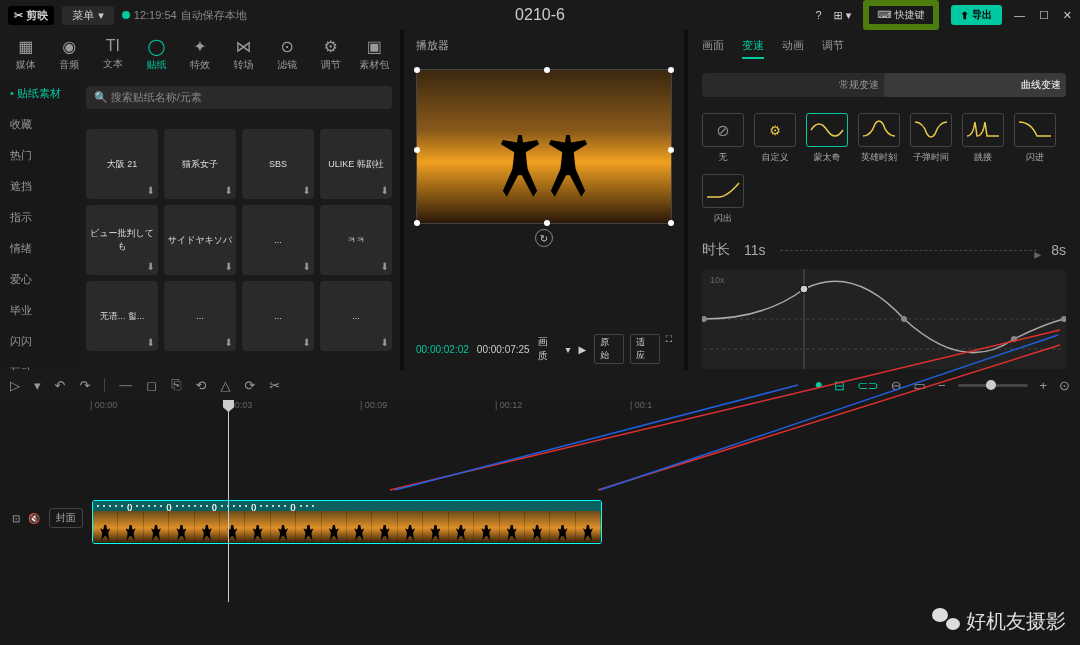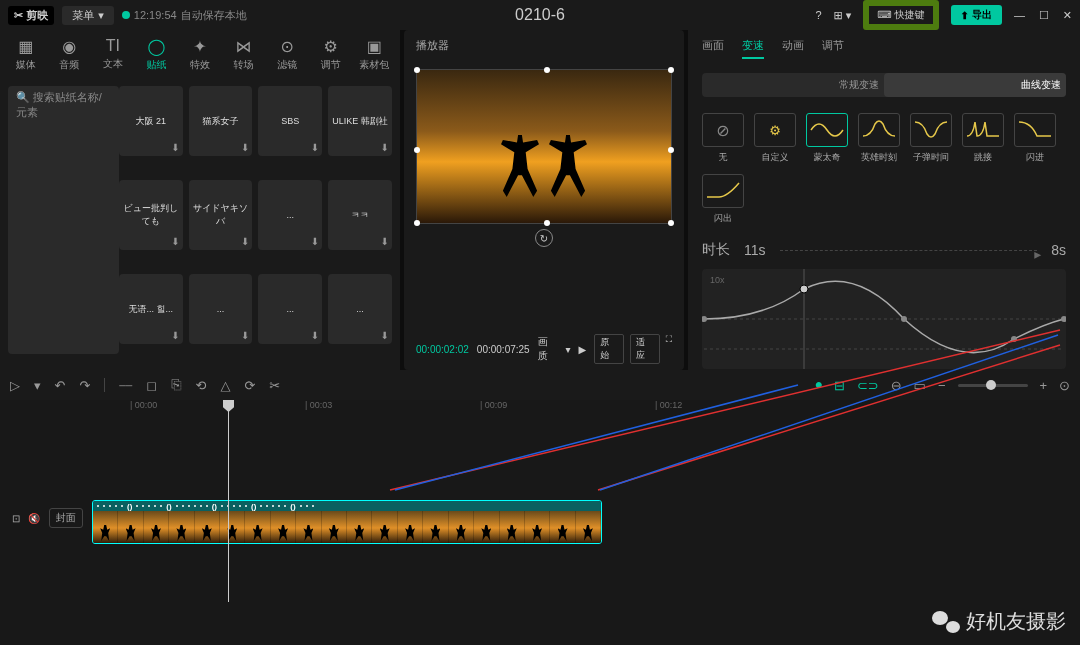--- a/index.html
+++ b/index.html
@@ -17,21 +17,21 @@
 .main-row { display: flex; height: 340px; }
 .left-panel { width: 400px; background: #1a1a1a; display: flex; flex-direction: column; }
 .top-tabs { display: flex; height: 48px; align-items: center; padding: 0 4px; }
 .top-tab { flex: 1; text-align: center; font-size: 10px; color: #999; cursor: pointer; display: flex; flex-direction: column; align-items: center; gap: 2px; }
 .top-tab.active { color: #00c8a0; }
 .tab-icon { font-size: 16px; }
 .left-body { display: flex; flex: 1; overflow: hidden; }
 .side-cat { width: 78px; background: #181818; overflow-y: auto; font-size: 11px; }
 .cat-item { padding: 8px 10px; color: #999; cursor: pointer; }
 .cat-item.active { color: #00c8a0; }
-.grid-area { flex: 1; display: flex; flex-direction: row; padding: 8px; }
+.grid-area { flex: 1; display: flex; flex-direction: column; padding: 8px; gap: 12px; }
 .search-box { background: #2a2a2a; border-radius: 4px; padding: 4px 8px; font-size: 11px; color: #888; margin-bottom: 8px; }
 .sticker-grid { display: grid; grid-template-columns: repeat(4, 1fr); gap: 6px; overflow: hidden; }
 .sticker { background: #2a2a2a; height: 70px; border-radius: 4px; position: relative; display: flex; align-items: center; justify-content: center; font-size: 9px; color: #ddd; text-align: center; }
 .sticker .dl { position: absolute; bottom: 3px; right: 3px; font-size: 10px; color: #999; }
 .preview-panel { width: 280px; background: #1a1a1a; margin: 0 4px; border-radius: 4px; display: flex; flex-direction: column; }
 .panel-title { font-size: 11px; padding: 8px 12px; color: #aaa; }
 .preview-box { margin: 8px 12px; border: 1px solid #444; height: 155px; background: linear-gradient(to bottom, #3a2810 0%, #8b5a1a 40%, #f0a020 60%, #2a1808 100%); position: relative; display: flex; align-items: center; justify-content: center; }
 .silhouette { position: absolute; bottom: 18px; width: 100%; height: 70px; display: flex; justify-content: center; gap: 10px; }
 .person { width: 38px; height: 62px; background: #000; clip-path: polygon(45% 0, 55% 0, 58% 12%, 95% 8%, 100% 15%, 65% 28%, 70% 55%, 95% 90%, 85% 100%, 55% 65%, 45% 65%, 15% 100%, 5% 90%, 30% 55%, 35% 28%, 0 15%, 5% 8%, 42% 12%); }
 .handle { position: absolute; width: 6px; height: 6px; background: #fff; border-radius: 50%; }
@@ -58,35 +58,35 @@
 .dur-line { flex: 1; height: 1px; border-top: 1px dashed #444; position: relative; }
 .curve-editor { margin: 4px 14px; height: 100px; background: #222; border-radius: 4px; position: relative; }
 .toolbar { height: 30px; background: #1a1a1a; display: flex; align-items: center; padding: 0 10px; gap: 14px; font-size: 13px; color: #999; }
 .toolbar span { cursor: pointer; }
 .toolbar .sep { width: 1px; height: 14px; background: #444; }
 .toolbar-right { margin-left: auto; display: flex; align-items: center; gap: 12px; }
 .slider { width: 70px; height: 3px; background: #444; border-radius: 2px; position: relative; }
 .slider-thumb { position: absolute; width: 10px; height: 10px; background: #ccc; border-radius: 50%; top: -4px; left: 40%; }
 .timeline { background: #181818; position: relative; height: 245px; }
 .ruler { height: 24px; display: flex; font-size: 9px; color: #666; padding-left: 90px; position: relative; }
-.ruler span { width: 135px; margin-left: 40px; }
+.ruler span { width: 135px; }
 .playhead { position: absolute; left: 228px; top: 2px; width: 1px; height: 200px; background: #ccc; z-index: 5; }
 .playhead::before { content: ''; position: absolute; top: -2px; left: -5px; width: 11px; height: 12px; background: #ccc; clip-path: polygon(0 0, 100% 0, 100% 60%, 50% 100%, 0 60%); }
 .track-row { display: flex; align-items: center; height: 48px; }
 .track-head { width: 90px; display: flex; align-items: center; gap: 8px; padding-left: 12px; font-size: 10px; color: #aaa; }
 .cover-btn { border: 1px solid #444; padding: 2px 6px; border-radius: 3px; font-size: 10px; }
 .clip { position: absolute; left: 92px; top: 100px; width: 510px; height: 44px; background: #0a5050; border: 1px solid #0ff; border-radius: 3px; overflow: hidden; display: flex; }
 .clip-top { position: absolute; top: 0; left: 0; right: 0; height: 10px; background: #0a6060; display: flex; align-items: center; padding: 0 4px; gap: 4px; }
 .clip-top .dot { width: 2px; height: 2px; background: #fff; border-radius: 50%; }
 .clip-top .bracket { color: #fff; font-size: 8px; font-weight: bold; }
 .clip-frames { display: flex; margin-top: 10px; height: 34px; width: 100%; }
 .frame { flex: 1; background: linear-gradient(to bottom, #6a4a1a 0%, #e09028 50%, #1a0f05 100%); position: relative; border-right: 1px solid rgba(0,0,0,0.2); }
 .frame::after { content:''; position:absolute; bottom:4px; left:50%; transform:translateX(-50%); width:10px; height:16px; background:#000; clip-path: polygon(40% 0,60% 0,70% 30%,100% 20%,80% 50%,90% 100%,60% 70%,40% 70%,10% 100%,20% 50%,0 20%,30% 30%); }
 .annotation-lines { position: absolute; top: 0; left: 0; width: 100%; height: 100%; pointer-events: none; z-index: 10; }
-.watermark { position: absolute; bottom: 10px; right: 14px; display: flex; align-items: center; gap: 6px; color: #ddd; font-size: 20px; z-index: 20; }
+.watermark { position: absolute; bottom: 10px; right: 14px; display: flex; align-items: flex-start; gap: 6px; color: #ddd; font-size: 20px; z-index: 20; }
 .wm-icon { width: 28px; height: 22px; position: relative; }
 .wm-c { position: absolute; border-radius: 50%; background: #ddd; }
 </style>
 </head>
 <body>
 
 <div class="titlebar">
   <span class="logo">✂ 剪映</span>
   <span class="menu-btn">
       <span>菜单</span> 
@@ -146,20 +146,32 @@
         <div class="top-tab">
           <span class="tab-icon">⚙</span>
           <span>调节</span>
         </div>
         <div class="top-tab">
           <span class="tab-icon">▣</span>
           <span>素材包</span>
         </div>
       </div>
     <div class="left-body">
+      <div class="side-cat" id="side-cat">
+          <div class="cat-item active">• 贴纸素材</div>
+          <div class="cat-item">收藏</div>
+          <div class="cat-item">热门</div>
+          <div class="cat-item">遮挡</div>
+          <div class="cat-item">指示</div>
+          <div class="cat-item">情绪</div>
+          <div class="cat-item">爱心</div>
+          <div class="cat-item">毕业</div>
+          <div class="cat-item">闪闪</div>
+          <div class="cat-item">互动</div>
+        </div>
       <div class="grid-area">
         <div class="search-box">🔍 <span>搜索贴纸名称/元素</span></div>
         <div class="sticker-grid" id="sticker-grid">
             <div class="sticker">
               <span>大阪 21</span>
               <span class="dl">⬇</span>
             </div>
             <div class="sticker">
               <span>猫系女子</span>
               <span class="dl">⬇</span>
@@ -365,20 +377,21 @@
     <span>⊙</span>
   </div>
 </div>
 
 <div class="timeline">
   <div class="ruler" id="ruler">
       <span>| 00:00</span>
       <span>| 00:03</span>
       <span>| 00:09</span>
       <span>| 00:12</span>
+      <span>| 00:1</span>
     </div>
   <div class="playhead"></div>
   <div class="track-row" style="margin-top:70px">
     <div class="track-head">
       <span>⊡</span>
       <span>🔇</span>
       <span class="cover-btn">封面</span>
     </div>
   </div>
   <div class="clip">

